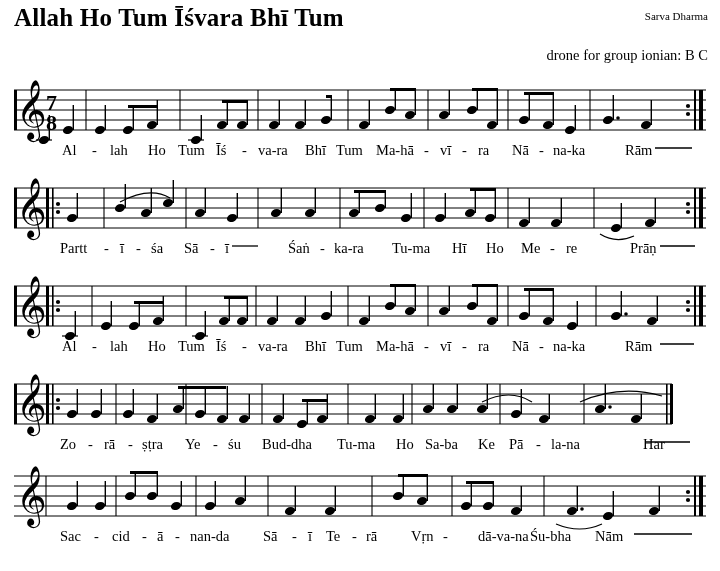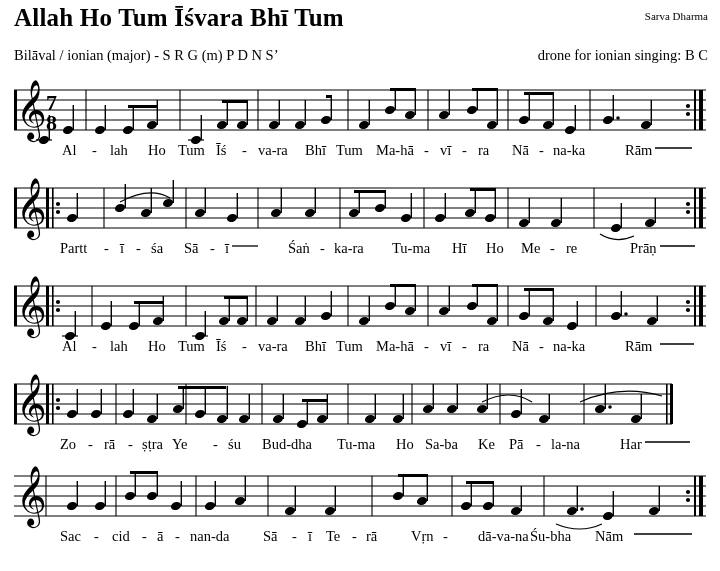--- a/index.html
+++ b/index.html
@@ -86,22 +86,21 @@
   }
 </style>
 </head>
 <body>
 
 <div class="sheet">
 
   <div class="header">
     <div class="title">Allah Ho Tum Īśvara Bhī Tum</div>
     <div class="composer">Sarva Dharma</div>
-    <div class="scale-info">Bilāval / ionian (major) - S R G (m) P D N S’</div>
-    <div class="drone-info">drone for ionian singing: B C</div>
+    <div class="drone-info">drone for group ionian: B C</div>
   </div>
 
   <div class="system" style="top:80px;">
     <svg class="staff-svg" width="720" height="72" viewBox="0 0 720 72">
       <g stroke="#000" stroke-width="1">
         <line x1="14" y1="10" x2="706" y2="10"></line>
         <line x1="14" y1="20" x2="706" y2="20"></line>
         <line x1="14" y1="30" x2="706" y2="30"></line>
         <line x1="14" y1="40" x2="706" y2="40"></line>
         <line x1="14" y1="50" x2="706" y2="50"></line>
@@ -518,32 +517,32 @@
       <path d="M482 28 Q510 14 532 28" fill="none" stroke="#000" stroke-width="1.2"></path>
       <path d="M580 28 Q620 10 662 22" fill="none" stroke="#000" stroke-width="1.2"></path>
       <line x1="645" y1="68" x2="690" y2="68" stroke="#000" stroke-width="1.3"></line>
     </svg>
     <div class="lyrics">
       <span class="lyric" style="left:60px">Zo</span>
       <span class="lyric" style="left:88px">-</span>
       <span class="lyric" style="left:104px">rā</span>
       <span class="lyric" style="left:128px">-</span>
       <span class="lyric" style="left:142px">ṣṭra</span>
-      <span class="lyric" style="left:172px">Ye</span>
+      <span class="lyric" style="left:185px">Ye</span>
       <span class="lyric" style="left:213px">-</span>
       <span class="lyric" style="left:228px">śu</span>
       <span class="lyric" style="left:262px">Bud-dha</span>
       <span class="lyric" style="left:337px">Tu-ma</span>
       <span class="lyric" style="left:396px">Ho</span>
       <span class="lyric" style="left:425px">Sa-ba</span>
       <span class="lyric" style="left:478px">Ke</span>
       <span class="lyric" style="left:509px">Pā</span>
       <span class="lyric" style="left:536px">-</span>
       <span class="lyric" style="left:551px">la-na</span>
-      <span class="lyric" style="left:620px">Har</span>
+      <span class="lyric" style="left:643px">Har</span>
     </div>
   </div>
 
   <div class="system" style="top:466px;">
     <svg class="staff-svg" width="720" height="72" viewBox="0 0 720 72">
       <g stroke="#000" stroke-width="1">
         <line x1="14" y1="10" x2="706" y2="10"></line>
         <line x1="14" y1="20" x2="706" y2="20"></line>
         <line x1="14" y1="30" x2="706" y2="30"></line>
         <line x1="14" y1="40" x2="706" y2="40"></line>

